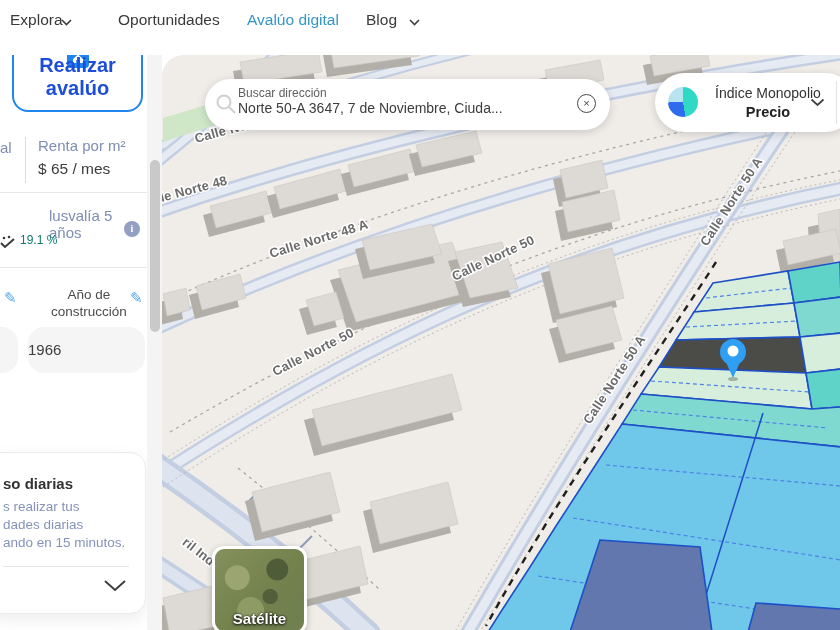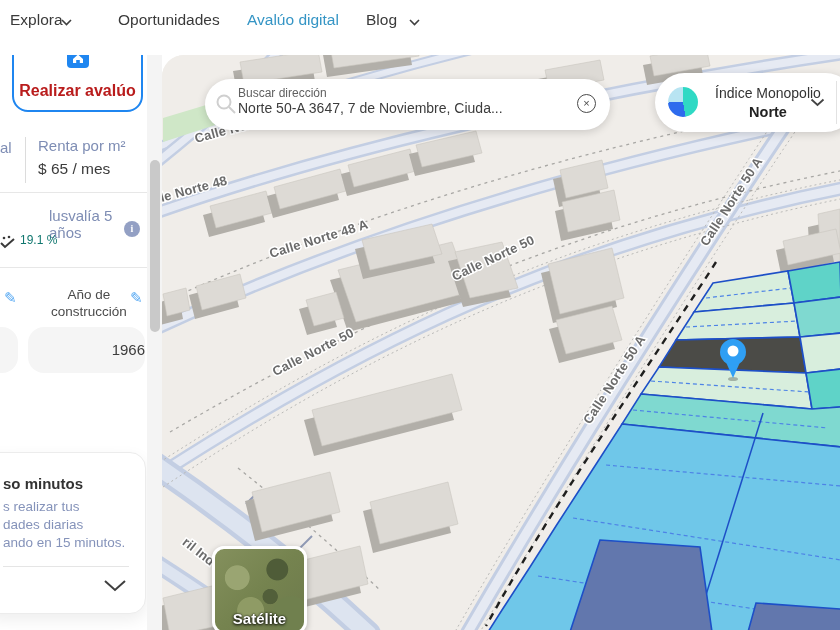--- a/index.html
+++ b/index.html
@@ -7,38 +7,38 @@
         font-family:"Liberation Sans","DejaVu Sans",sans-serif;}
   
   .hdr{position:absolute;left:0;top:0;width:840px;height:55px;background:#fff;z-index:30;}
   .nav{position:absolute;top:11px;font-size:15.5px;color:#3a3a3a;cursor:pointer;white-space:nowrap;}
   .nav.active{color:#3595c5;}
   .chev{position:absolute;top:19px;}
   
   .sidebar{position:absolute;left:0;top:55px;width:147px;height:575px;background:#fff;overflow:hidden;z-index:20;}
   .cta{position:absolute;left:12px;top:-18px;width:131px;height:75px;border:2px solid #1f86f0;border-radius:16px;
        box-sizing:border-box;text-align:center;background:#fff;cursor:pointer;}
-  .cta .txt{position:absolute;left:0;right:0;bottom:10px;color:#b91c1c;font-size:16px;font-weight:600;}
+  .cta .txt{position:absolute;left:0;right:0;bottom:10px;color:#1d4ed8;font-size:20px;font-weight:600;}
   .cta .hicon{position:absolute;left:50%;margin-left:-12px;top:8px;}
   .vdiv{position:absolute;left:25px;top:82px;width:1px;height:46px;background:#dcdcdc;}
   .hdiv{position:absolute;left:0;width:147px;height:1px;background:#e7e7e7;}
   .muted{color:#7e8db4;font-weight:400;font-size:15px;}
   .tab-left{position:absolute;left:0px;top:84px;}
   .renta-label{position:absolute;left:38px;top:82px;}
   .renta-value{position:absolute;left:38px;top:105px;font-size:15.5px;color:#3c3c3c;}
   .plus-label{position:absolute;left:6px;top:152px;margin-left:43px;}
   .info-badge{position:absolute;left:124px;top:166px;width:16px;height:16px;border-radius:50%;background:#93a0c4;
        color:#fff;font-size:10px;font-weight:700;text-align:center;line-height:16px;cursor:pointer;font-family:"Liberation Serif",serif;}
   .plus-value{position:absolute;left:20px;top:178px;font-size:12px;font-weight:500;color:#0f766e;}
   .plus-icn{position:absolute;left:0px;top:180px;}
   .pencil{position:absolute;color:#57a9f3;font-size:15px;cursor:pointer;}
   .yr-label{position:absolute;left:40px;top:232px;width:98px;text-align:center;font-size:13.5px;color:#4b4b4b;line-height:1.25;}
   .pill{position:absolute;top:272px;height:46px;background:#f5f5f5;border-radius:16px;}
   .pill.left{left:-40px;width:58px;}
-  .pill.right{left:28px;width:117px;text-align:right;line-height:46px;font-size:15px;color:#3d3d3d;cursor:pointer;}
+  .pill.right{left:28px;width:117px;text-align:left;line-height:46px;font-size:15px;color:#3d3d3d;cursor:pointer;}
   .card{position:absolute;left:-16px;top:397px;width:162px;height:162px;background:#fff;border:1px solid #ececec;
         border-radius:16px;box-shadow:0 6px 16px rgba(0,0,0,.07);box-sizing:border-box;}
   .card .title{position:absolute;left:18px;top:22px;font-size:15px;font-weight:700;color:#333;white-space:nowrap;}
   .card .ln{position:absolute;left:18px;font-size:13.5px;color:#8593ba;white-space:nowrap;}
   .card .cdiv{position:absolute;left:18px;right:16px;top:113px;height:1px;background:#e5e5e5;}
   .card .cchev{position:absolute;right:18px;top:126px;cursor:pointer;}
   
   .sb-track{position:absolute;left:147px;top:55px;width:15px;height:575px;background:#f4f4f4;z-index:25;}
   .sb-thumb{position:absolute;left:2.5px;top:105px;width:10px;height:172px;background:#c9c9c9;border-radius:6px;cursor:pointer;}
   
@@ -133,21 +133,21 @@
     <span class="pencil" style="left:4px;top:234px">✎</span>
     <div class="yr-label">
       <div>Año de</div>
       <div>construcción</div>
     </div>
     <span class="pencil" style="left:130px;top:234px">✎</span>
     <div class="pill left"></div>
     <div class="pill right">1966</div>
 
     <div class="card">
-      <div class="title">so minutos</div>
+      <div class="title">so diarias</div>
       <div class="ln" style="top:46px">s realizar tus</div>
       <div class="ln" style="top:64px">dades diarias</div>
       <div class="ln" style="top:82px">ando en 15 minutos.</div>
       <div class="cdiv"></div>
       <svg class="cchev" width="24" height="13">
           <polyline points="2,2 12,11 22,2" fill="none" stroke="#3f3f3f" stroke-width="2"></polyline>
         </svg>
     </div>
   </div>
 
@@ -300,21 +300,21 @@
       </svg>
       <div class="slabel">Buscar dirección</div>
       <div class="svalue">Norte 50-A 3647, 7 de Noviembre, Ciuda...</div>
       <div class="clear">×</div>
     </div>
 
     
     <div class="layerpill">
       <div class="disc"></div>
       <div class="t1">Índice Monopolio</div>
-      <div class="t2">Norte</div>
+      <div class="t2">Precio</div>
       <svg class="lchev" width="15" height="9">
           <polyline points="1.5,1.5 7.5,7 13.5,1.5" fill="none" stroke="#444" stroke-width="1.8"></polyline>
         </svg>
       <div class="ldiv"></div>
     </div>
 
     
     <div class="satthumb">
       <div class="slbl">Satélite</div>
     </div>

